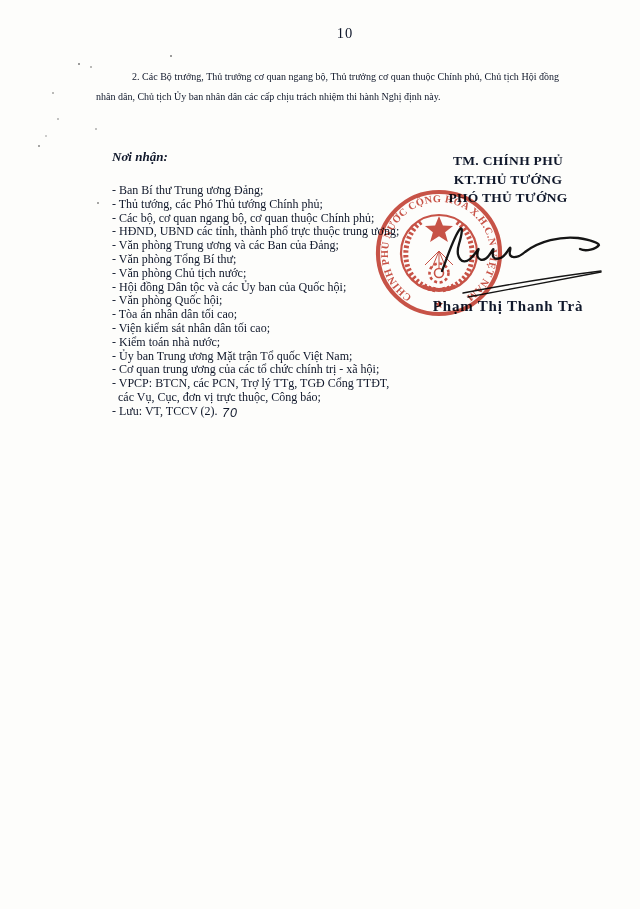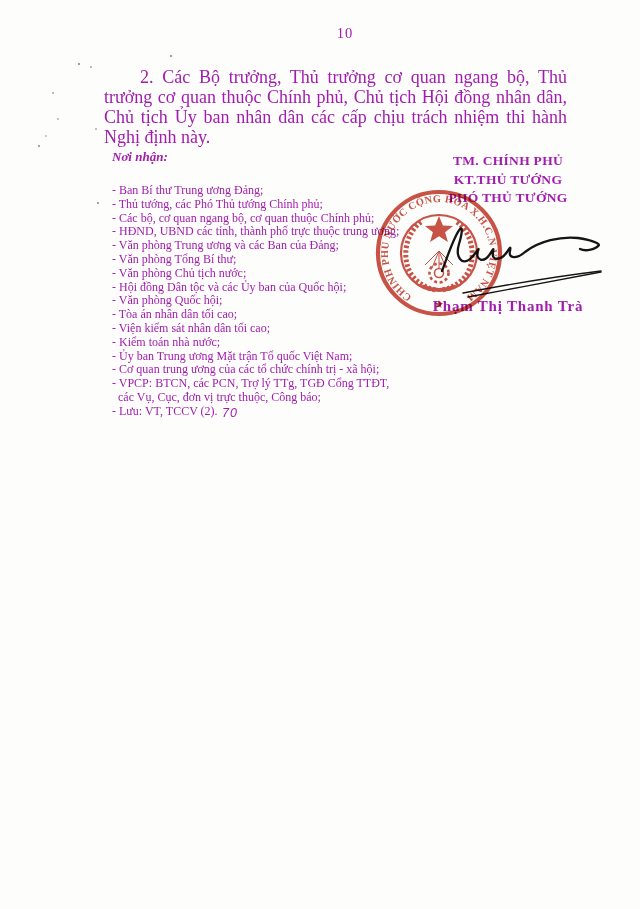--- a/index.html
+++ b/index.html
@@ -3,34 +3,34 @@
 <meta charset="utf-8">
 <style>
   html, body { margin: 0; padding: 0; background: #e8e8e8; }
   .page {
     position: relative;
     width: 640px;
     height: 909px;
     margin: 0 auto;
     background: #fdfdfb;
     overflow: hidden;
-    color: #a21caf;
+    color: #0f172a;
     font-family: "Liberation Serif", "DejaVu Serif", serif;
   }
   .page-number {
     position: absolute;
     top: 25px; left: 315px; width: 60px;
     text-align: center;
     font-size: 14.5px;
     letter-spacing: 1px;
   }
   .body-paragraph {
     position: absolute;
-    top: 67px; left: 104px; width: 463px;
-    font-size: 18px;
+    top: 67px; left: 96px; width: 463px;
+    font-size: 10px;
     line-height: 20px;
     text-align: justify;
     text-indent: 36px;
   }
   .recipients {
     position: absolute;
     top: 149px; left: 112px; width: 310px;
     z-index: 1;
   }
   .recipients-heading {

